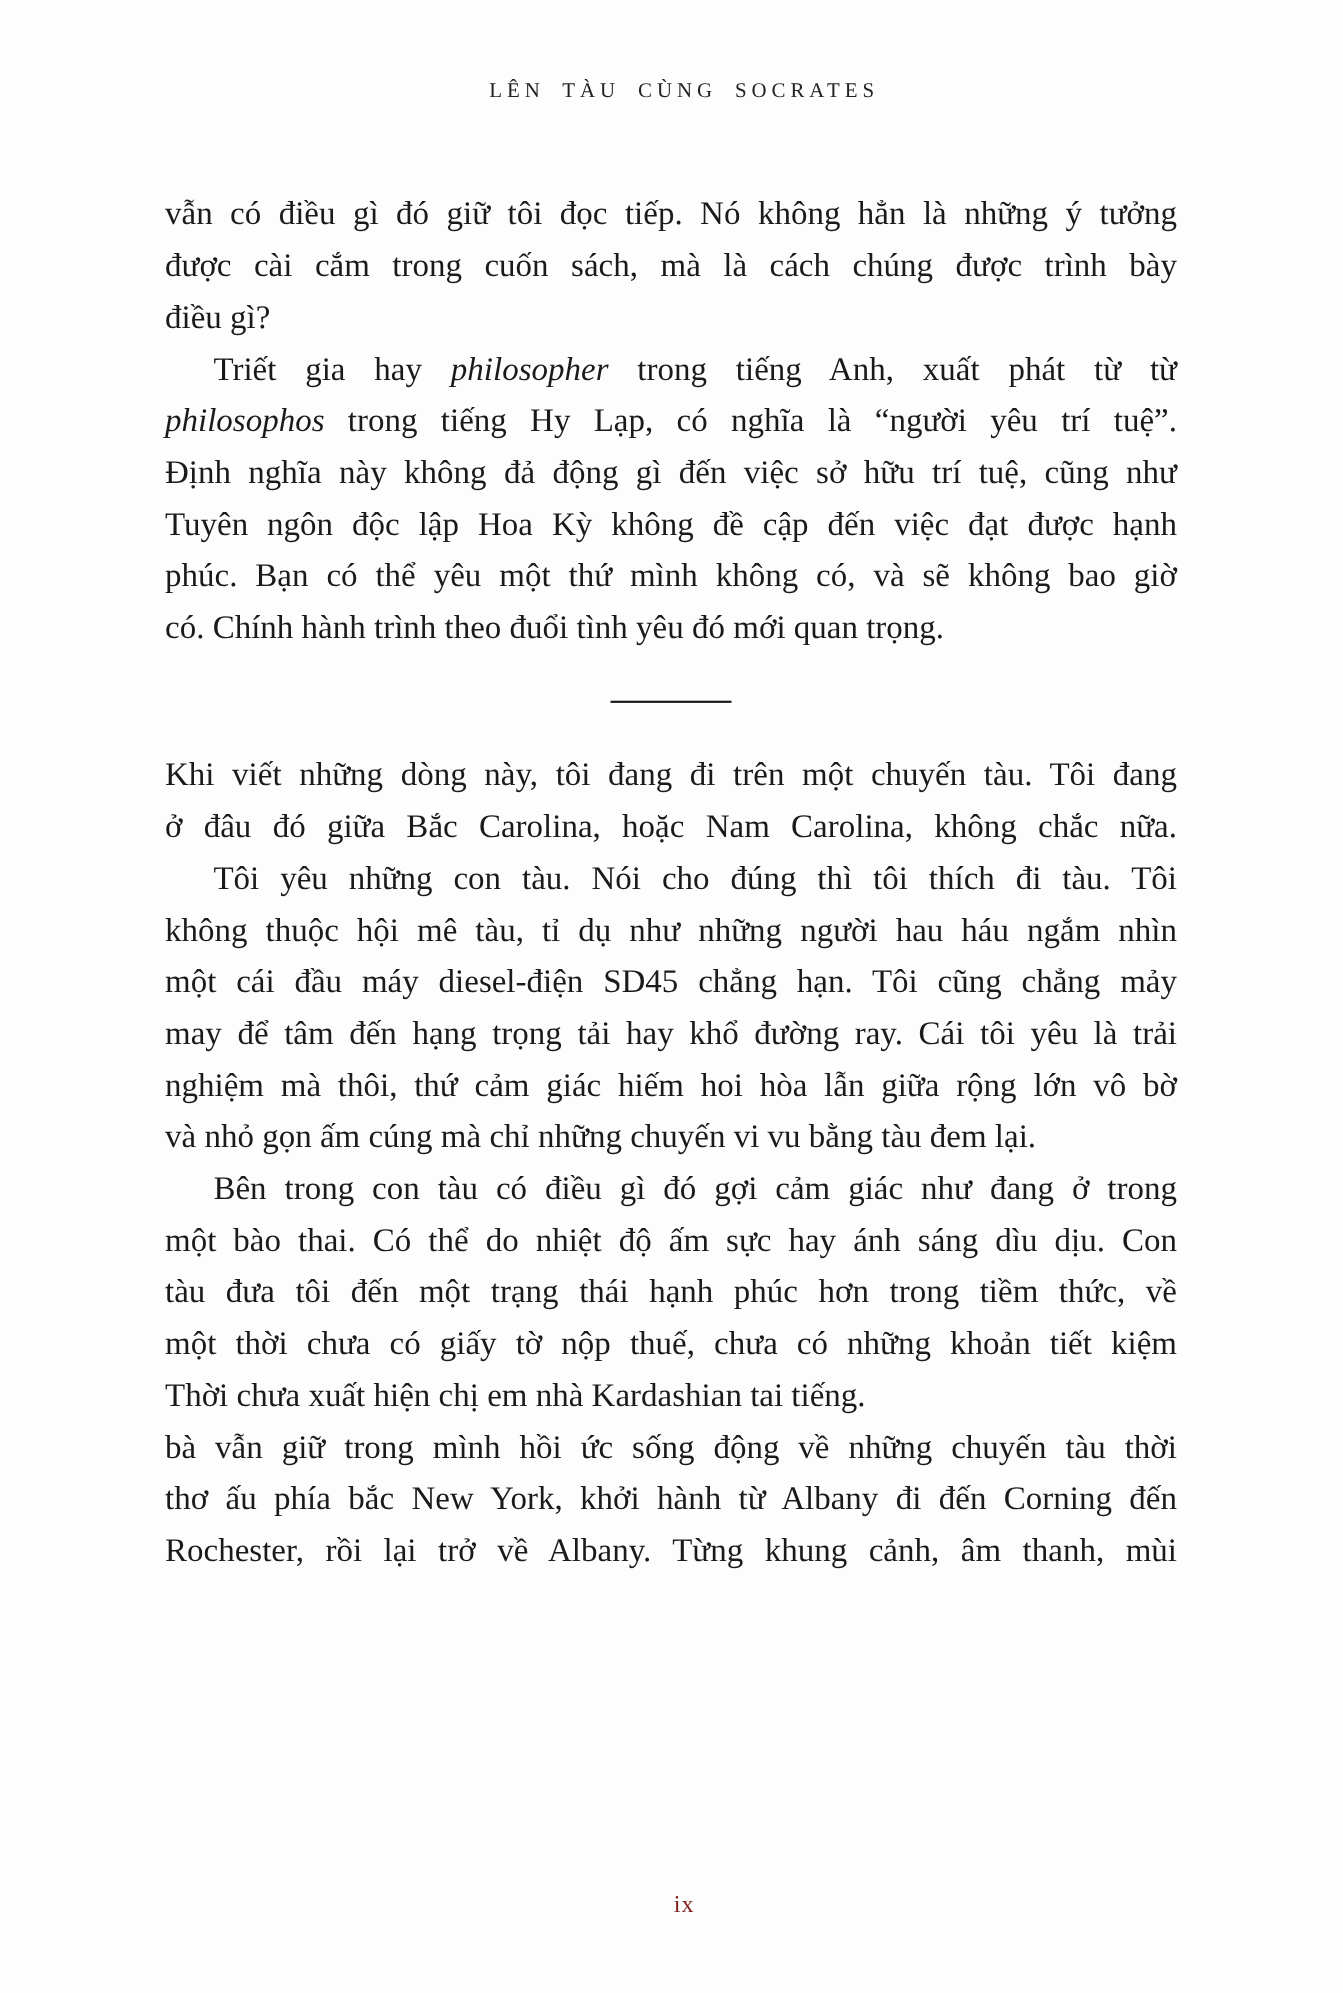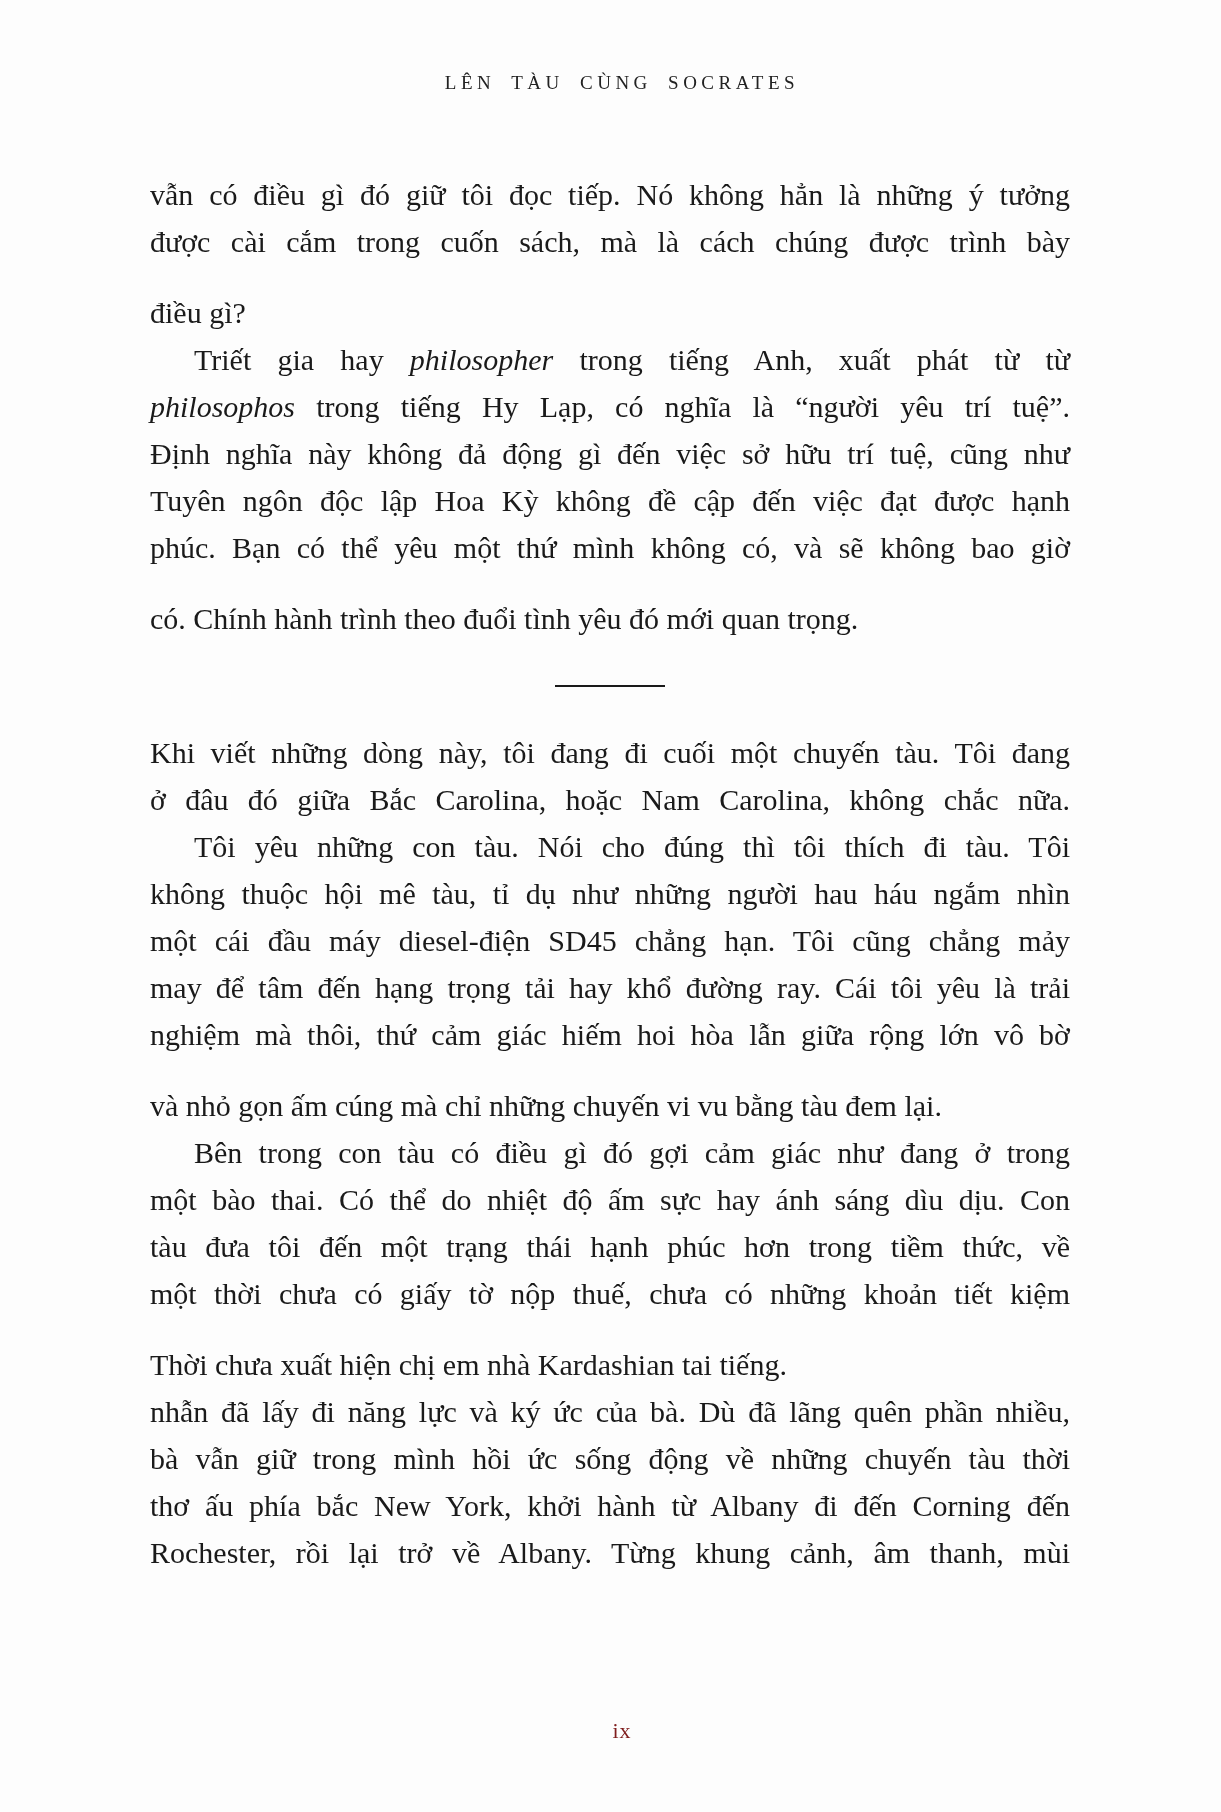--- a/index.html
+++ b/index.html
@@ -30,21 +30,21 @@
     left: 150px;
     width: 920px;
     font-size: 30px;
     line-height: 47px;
     color: #1a1a1a;
   }
   .line {
     text-align: justify;
     text-align-last: justify;
   }
-  .line.last { text-align-last: left; margin-top: 24px; }
+  .line.last { text-align-last: left; }
   .line.indent { text-indent: 44px; }
   .line em { font-style: italic; }
   .break {
     height: 87px;
     display: flex;
     align-items: center;
     justify-content: center;
   }
   .break-rule {
     display: block;
@@ -75,33 +75,32 @@
       <div class="line last"><span>điều gì?</span></div>
       <div class="line indent"><span>Triết gia hay </span><em>philosopher</em><span> trong tiếng Anh, xuất phát từ từ</span></div>
       <div class="line"><em>philosophos</em><span> trong tiếng Hy Lạp, có nghĩa là “người yêu trí tuệ”.</span></div>
       <div class="line"><span>Định nghĩa này không đả động gì đến việc sở hữu trí tuệ, cũng như</span></div>
       <div class="line"><span>Tuyên ngôn độc lập Hoa Kỳ không đề cập đến việc đạt được hạnh</span></div>
       <div class="line"><span>phúc. Bạn có thể yêu một thứ mình không có, và sẽ không bao giờ</span></div>
       <div class="line last"><span>có. Chính hành trình theo đuổi tình yêu đó mới quan trọng.</span></div>
       <div class="break">
         <span class="break-rule"></span>
       </div>
-      <div class="line"><span>Khi viết những dòng này, tôi đang đi cuối một chuyến tàu. Tôi đang</span></div>
+      <div class="line"><span>Khi viết những dòng này, tôi đang đi trên một chuyến tàu. Tôi đang</span></div>
       <div class="line"><span>ở đâu đó giữa Bắc Carolina, hoặc Nam Carolina, không chắc nữa.</span></div>
       <div class="line indent"><span>Tôi yêu những con tàu. Nói cho đúng thì tôi thích đi tàu. Tôi</span></div>
       <div class="line"><span>không thuộc hội mê tàu, tỉ dụ như những người hau háu ngắm nhìn</span></div>
       <div class="line"><span>một cái đầu máy diesel-điện SD45 chẳng hạn. Tôi cũng chẳng mảy</span></div>
       <div class="line"><span>may để tâm đến hạng trọng tải hay khổ đường ray. Cái tôi yêu là trải</span></div>
       <div class="line"><span>nghiệm mà thôi, thứ cảm giác hiếm hoi hòa lẫn giữa rộng lớn vô bờ</span></div>
       <div class="line last"><span>và nhỏ gọn ấm cúng mà chỉ những chuyến vi vu bằng tàu đem lại.</span></div>
       <div class="line indent"><span>Bên trong con tàu có điều gì đó gợi cảm giác như đang ở trong</span></div>
       <div class="line"><span>một bào thai. Có thể do nhiệt độ ấm sực hay ánh sáng dìu dịu. Con</span></div>
       <div class="line"><span>tàu đưa tôi đến một trạng thái hạnh phúc hơn trong tiềm thức, về</span></div>
       <div class="line"><span>một thời chưa có giấy tờ nộp thuế, chưa có những khoản tiết kiệm</span></div>
       <div class="line last"><span>Thời chưa xuất hiện chị em nhà Kardashian tai tiếng.</span></div>
-      <div class="line"><span>nhẫn đã lấy đi năng lực và ký ức của bà. Dù đã lãng quên phần nhiều,</span></div>
       <div class="line"><span>bà vẫn giữ trong mình hồi ức sống động về những chuyến tàu thời</span></div>
       <div class="line"><span>thơ ấu phía bắc New York, khởi hành từ Albany đi đến Corning đến</span></div>
       <div class="line"><span>Rochester, rồi lại trở về Albany. Từng khung cảnh, âm thanh, mùi</span></div>
     </div>
 
   <div class="page-number">ix</div>
 </div>
 
 </body></html>

